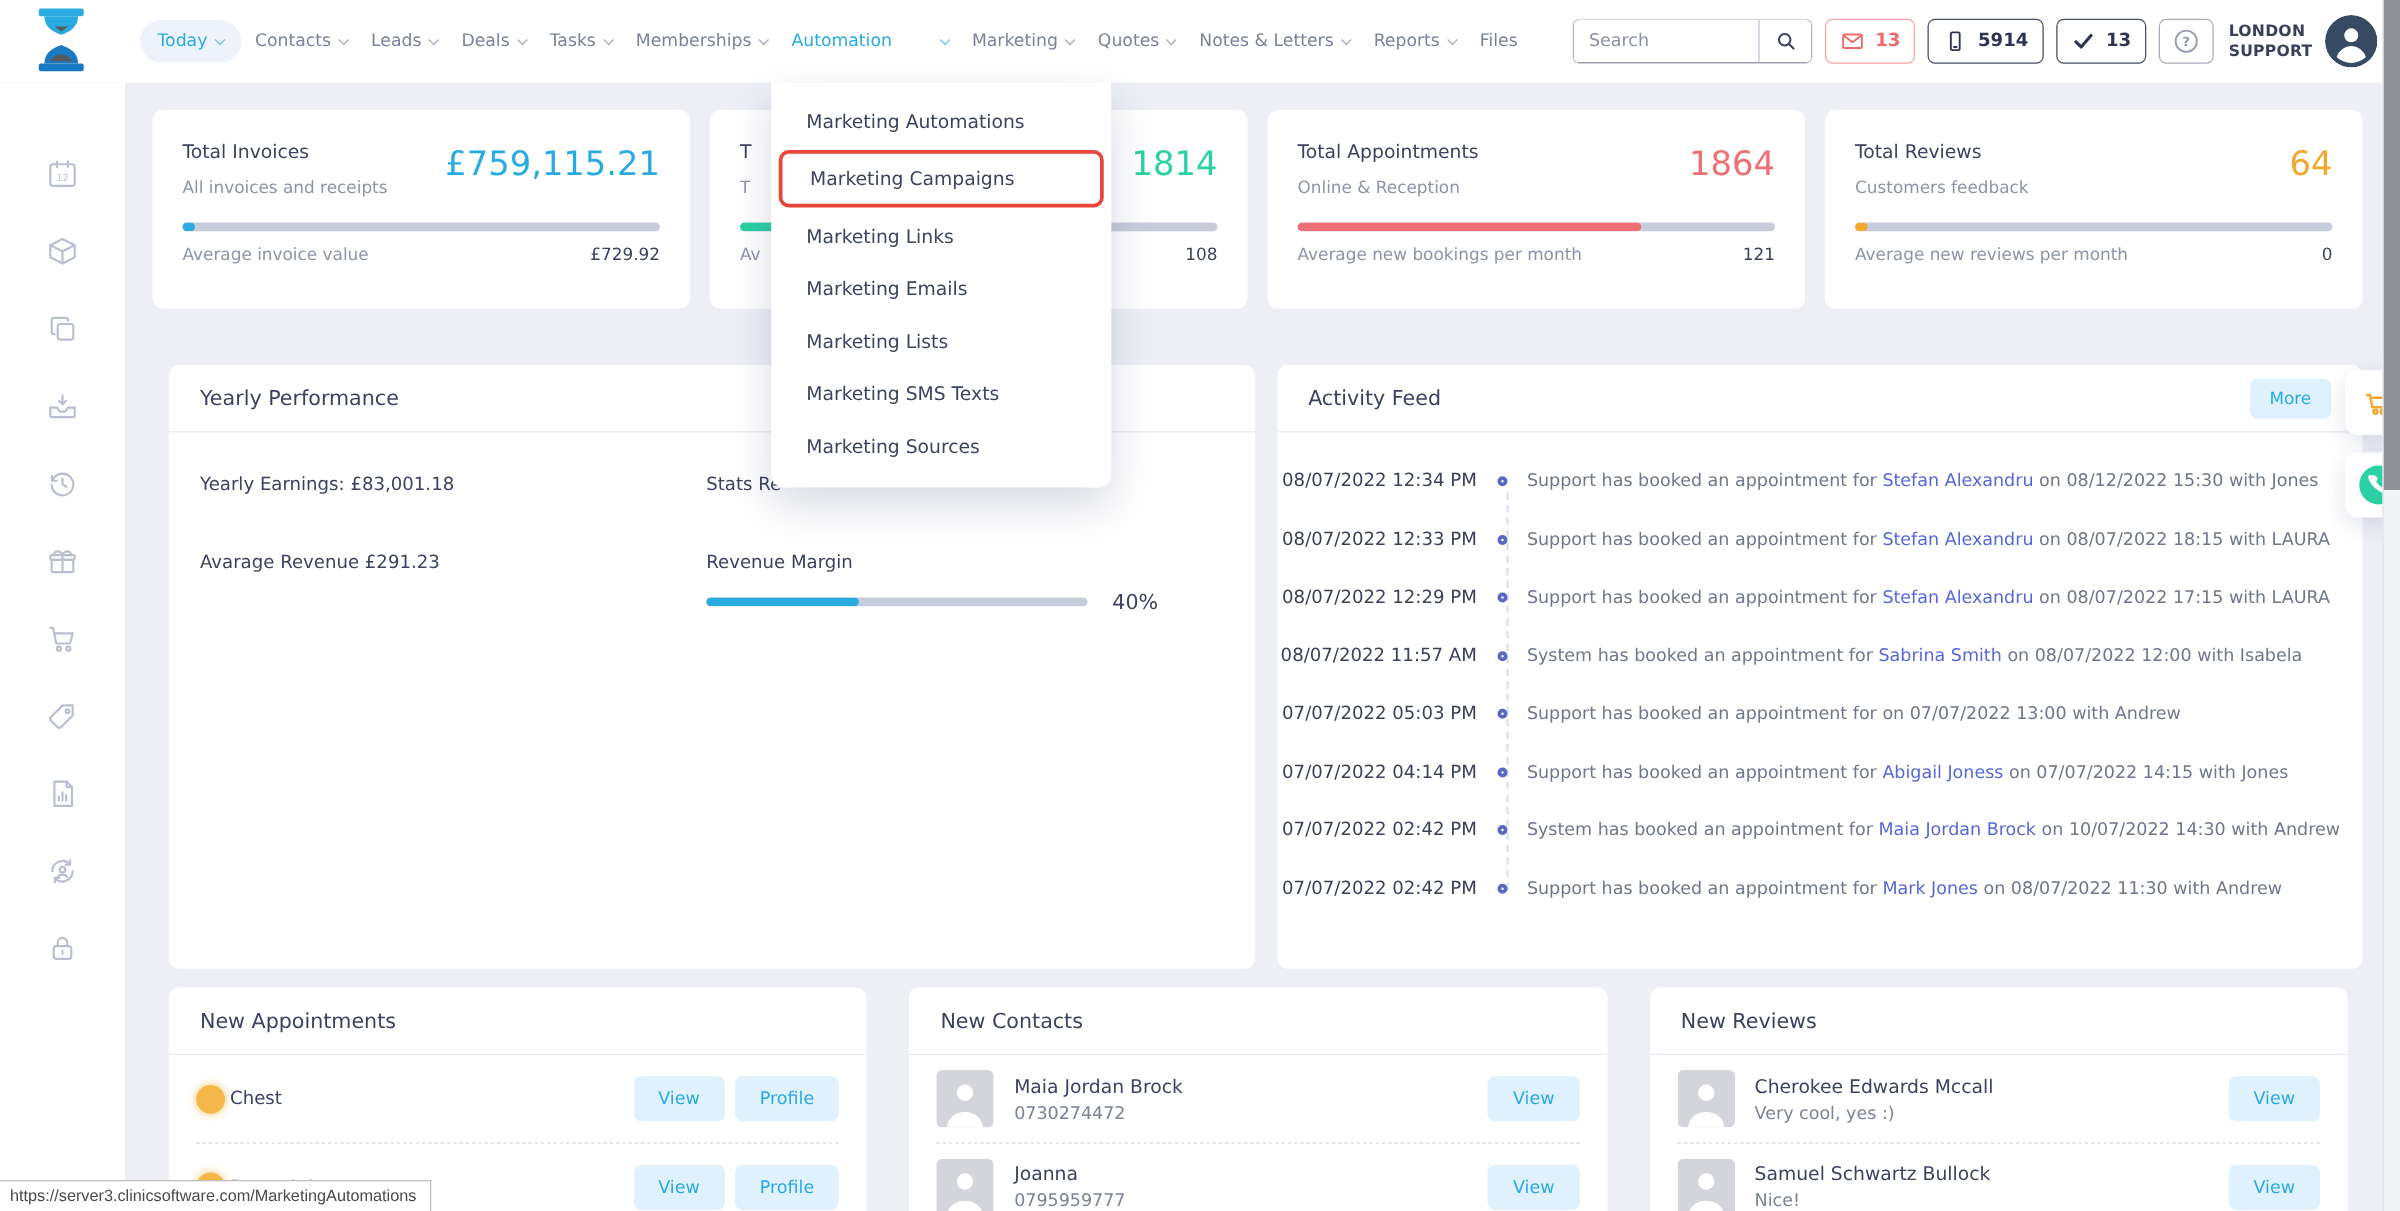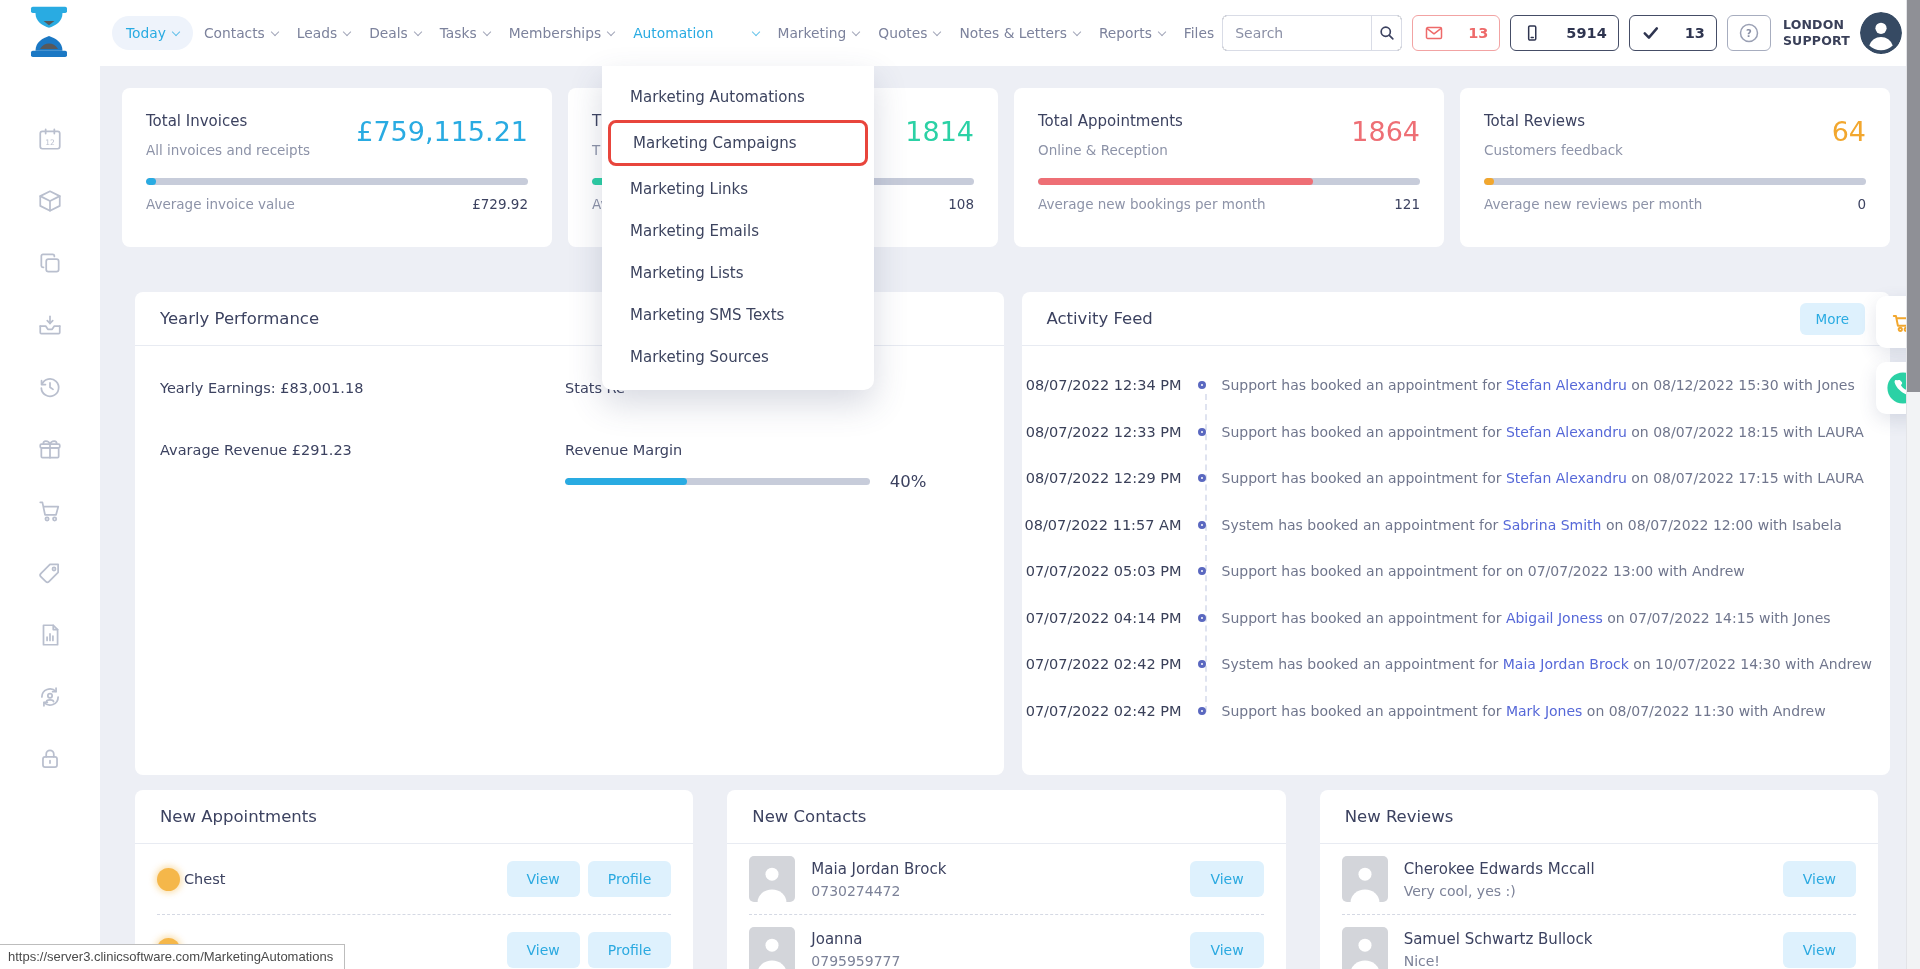--- a/index.html
+++ b/index.html
@@ -12,21 +12,21 @@
   .logo { width:54px; height:58px; flex:0 0 auto; margin-right:36px; cursor:pointer; }
   .nav { display:flex; align-items:center; gap:3px; white-space:nowrap; }
   .nav-item { display:flex; align-items:center; padding:9px 8px; font-size:13.8px; color:#7c829c; border-radius:20px; cursor:pointer; }
   .nav-item.active { background:#eef3fb; color:#29abe2; padding:9px 14px; }
   .nav-item.open { color:#29abe2;gap:32px; }
   .chev { display:inline-block; width:6px; height:6px; border-right:1.6px solid currentColor; border-bottom:1.6px solid currentColor; transform:rotate(45deg); margin:-3px 0 0 7px; opacity:.7; }
   .search { margin-left:auto; display:flex; align-items:stretch; height:36px; border:1px solid #d9dce6; border-radius:5px; overflow:hidden; background:#0f172a; }
   .search input { border:none; outline:none; width:148px; padding:0 12px; font-size:14px; color:#3c4260; font-family:inherit; }
   .search input::placeholder { color:#8b90a6; }
   .search-btn { width:42px; border:none; border-left:1px solid #d9dce6; background:#fff; display:flex; align-items:center; justify-content:center; cursor:pointer; }
-  .pill { display:flex; align-items:center; gap:24px; height:36px; padding:0 11px; border-radius:6px; border:1.5px solid; font-size:14.5px; font-weight:700; cursor:pointer; margin-left:10px; background:#fff; }
+  .pill { display:flex; align-items:center; gap:8px; height:36px; padding:0 11px; border-radius:6px; border:1.5px solid; font-size:14.5px; font-weight:700; cursor:pointer; margin-left:10px; background:#fff; }
   .pill-red { border-color:#f2a3a3; color:#ee6a6a; }
   .pill-dark { border-color:#454d66; color:#2f3550; }
   .pill-help { border-color:#a7adbf; color:#8a90a5; padding:0 9px; }
   .loc { margin-left:12px; font-size:12.5px; font-weight:700; color:#3a4059; line-height:1.25; display:flex; flex-direction:column; letter-spacing:.2px; }
   .avatar { width:42px; height:42px; border-radius:50%; overflow:hidden; margin-left:10px; cursor:pointer; flex:0 0 auto; }
 
   
   .sidebar { position:absolute; top:66px; left:0; bottom:0; width:100px; background:#fff; display:flex; flex-direction:column; align-items:center; padding-top:60px; gap:36px; }
   .side-ic { width:26px; height:26px; cursor:pointer; }
   .side-ic svg { stroke:#b9bfce; fill:none; stroke-width:1.6; stroke-linecap:round; stroke-linejoin:round; width:26px; height:26px; }
@@ -75,21 +75,21 @@
   .brow + .brow { border-top:1px dashed #d5d9e4; }
   .brow .grow { flex:1; }
   .btn-lite { background:#def1fd; color:#2aa9e0; font-size:14px; padding:10px 20px; border-radius:6px; border:none; cursor:pointer; margin-left:8px; font-family:inherit; }
   .dot { width:23px; height:23px; border-radius:50%; background:#f5b74a; box-shadow:0 0 6px 2px rgba(245,183,74,.45); margin-right:4px; flex:0 0 auto; }
   .appt-label { font-size:14.5px; color:#3c4260; }
   .pava { width:46px; height:46px; border-radius:5px; overflow:hidden; margin-right:16px; flex:0 0 auto; }
   .pname { font-size:15px; color:#3c4260; }
   .psub { font-size:14px; color:#7c8298; margin-top:5px; }
 
   
-  .dropdown { position:absolute; left:602px; top:66px; width:272px; background:#fff; border-radius:0 0 10px 10px; box-shadow:0 14px 34px rgba(60,70,110,.20); padding:10px 0 12px; z-index:50; }
+  .dropdown { position:absolute; left:617px; top:66px; width:272px; background:#fff; border-radius:0 0 10px 10px; box-shadow:0 14px 34px rgba(60,70,110,.20); padding:10px 0 12px; z-index:50; }
   .dd-item { height:42px; line-height:42px; padding-left:28px; font-size:15px; color:#3d445f; cursor:pointer; white-space:nowrap; }
   .hl-box { margin:2px 6px; border:3px solid #e8453c; border-radius:8px; }
   .hl-box .dd-item { padding-left:22px; height:40px; line-height:40px; }
 
   
   .float-btns { position:absolute; right:-10px; top:296px; display:flex; flex-direction:column; gap:14px; z-index:30; }
   .fab { width:54px; height:52px; background:#fff; border-radius:10px; box-shadow:0 6px 18px rgba(60,70,110,.14); display:flex; align-items:center; justify-content:center; cursor:pointer; }
   .scroll-track { position:absolute; top:0; right:0; width:14px; height:100%; background:#f2f3f5; border-left:1px solid #e3e4e8; z-index:70; cursor:pointer; }
   .scroll-thumb { position:absolute; top:0; left:0; width:100%; height:392px; background:#8f9096; cursor:grab; }
   .status-tooltip { position:absolute; left:0; bottom:0; background:#fff; border:1px solid #bdbdbd; border-left:none; border-bottom:none; padding:4px 11px 5px 8px; font-size:13px; color:#4a4a4a; font-family:"Liberation Sans",sans-serif; z-index:60; }

